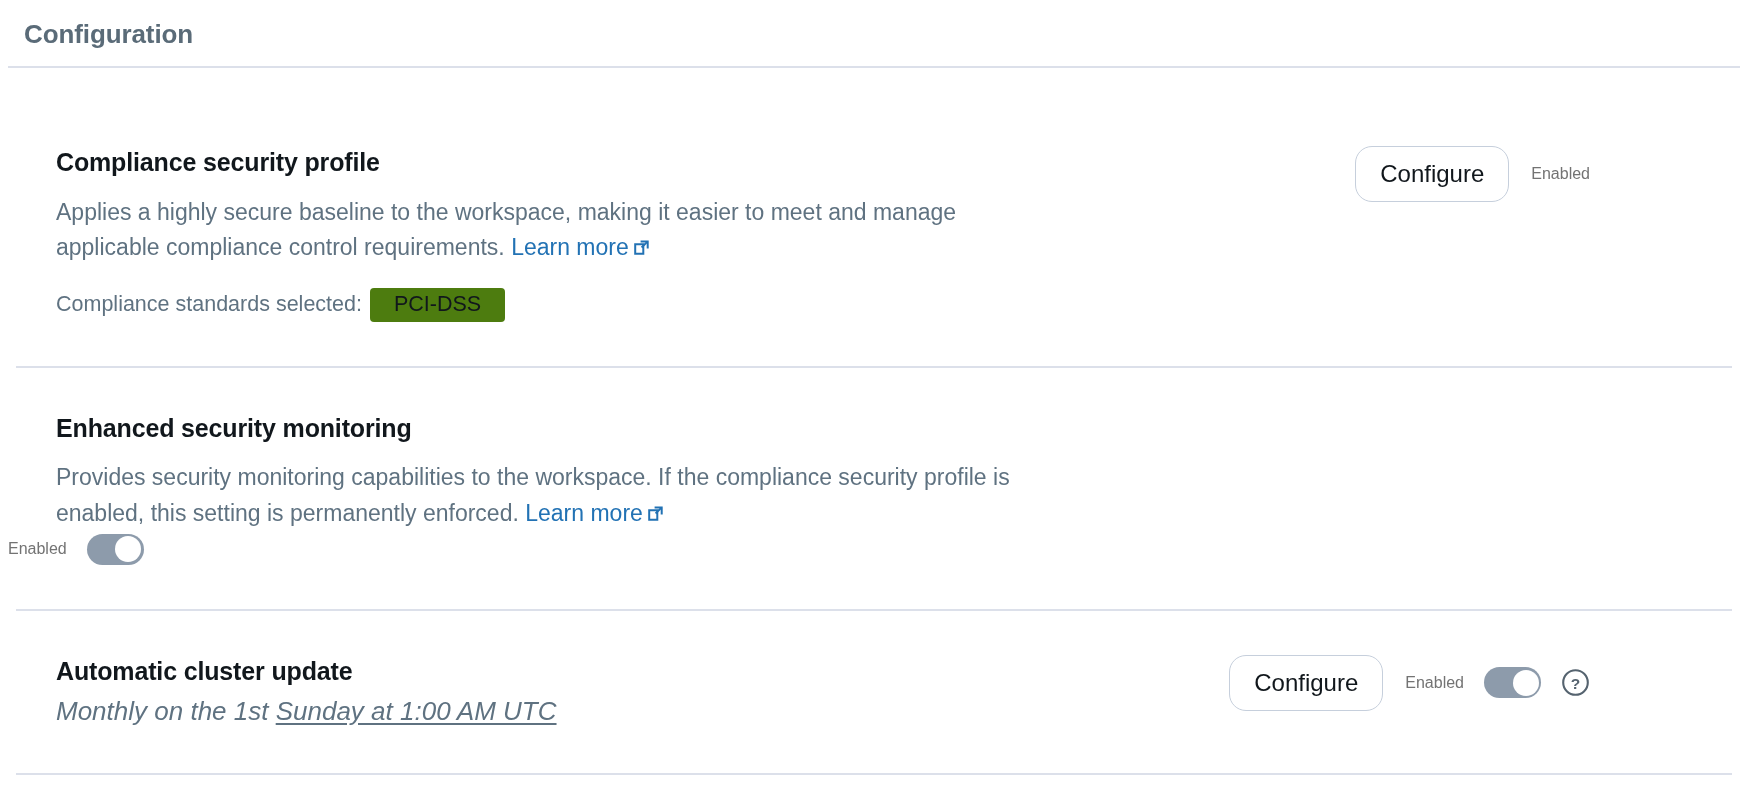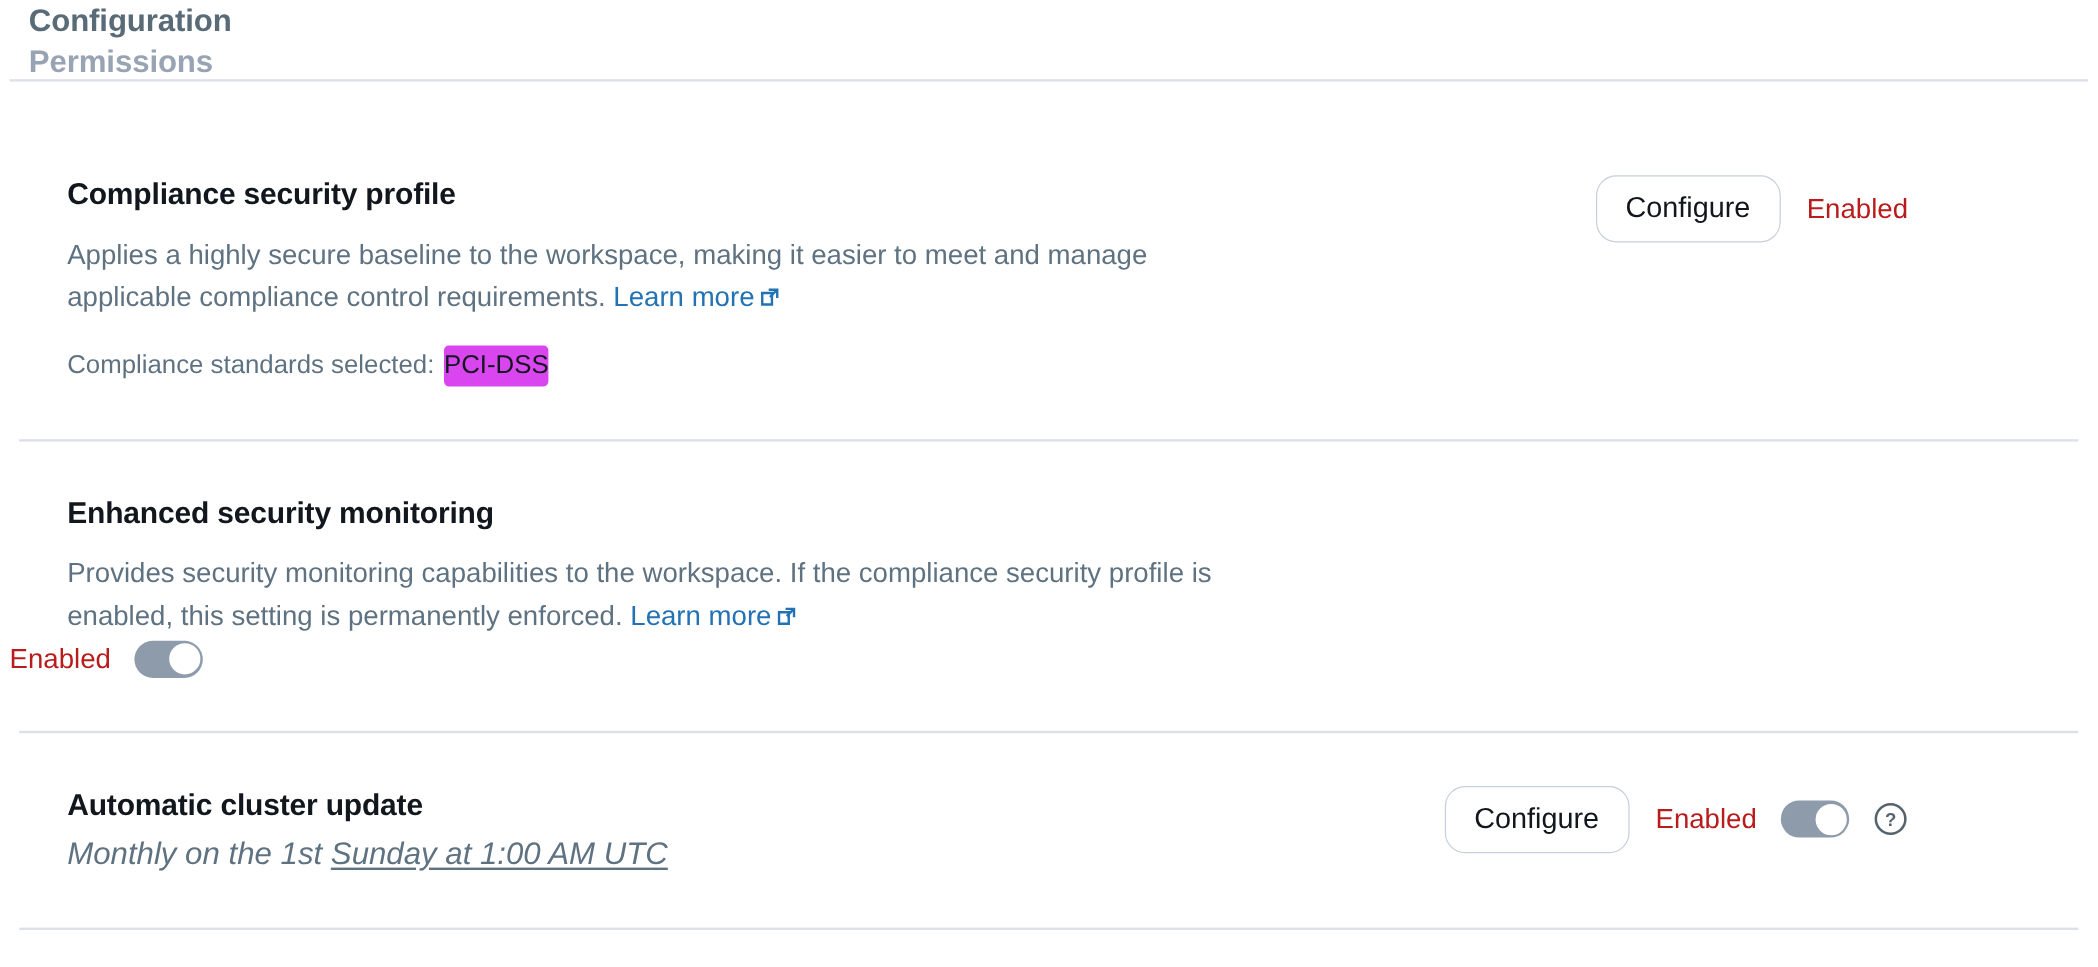--- a/index.html
+++ b/index.html
@@ -130,24 +130,24 @@
     white-space: nowrap;
   }
   .ext-icon {
     display: inline-block;
     vertical-align: -2px;
     margin-left: 3px;
   }
 
   .badge {
     display: inline-block;
-    background: #d946ef;
+    background: #4d7c0f;
     color: #11171c;
     font-size: 21.5px;
-    padding: 3px 0;
+    padding: 3px 24px;
     border-radius: 4px;
     line-height: 1.3;
   }
 
   .underline-link {
     text-decoration: underline;
     text-decoration-color: #5f7281;
     text-underline-offset: 3px;
     cursor: pointer;
     color: #5f7281;
@@ -159,22 +159,22 @@
     border: 1.5px solid #c6cfdc;
     border-radius: 17px;
     font-family: "Liberation Sans", sans-serif;
     font-size: 24px;
     color: #11171c;
     padding: 12px 24px;
     cursor: pointer;
     line-height: 1.25;
   }
   .status-text {
-    font-size: 23px;
-    color: #b91c1c;
+    font-size: 16px;
+    color: #737373;
     margin-left: 22px;
   }
   .status-text.pre { margin-left: 0; margin-right: 20px; }
 
   .toggle {
     width: 57px;
     height: 31px;
     border-radius: 16px;
     background: #8d9bab;
     position: relative;
@@ -198,23 +198,20 @@
     flex: none;
     cursor: pointer;
   }
 </style>
 </head>
 <body>
 
 <div class="tabbar">
   <div class="tab inactive-dark">
     <span>Configuration</span>
-  </div>
-  <div class="tab inactive-light">
-    <span>Permissions</span>
   </div>
 </div>
 
 <div class="content">
 
   <div class="row section-1">
     <div class="row-left">
       <h2 class="heading">Compliance security profile</h2>
       <p class="desc">
         <span>Applies a highly secure baseline to the workspace, making it easier to meet and manage applicable compliance control requirements.</span>

